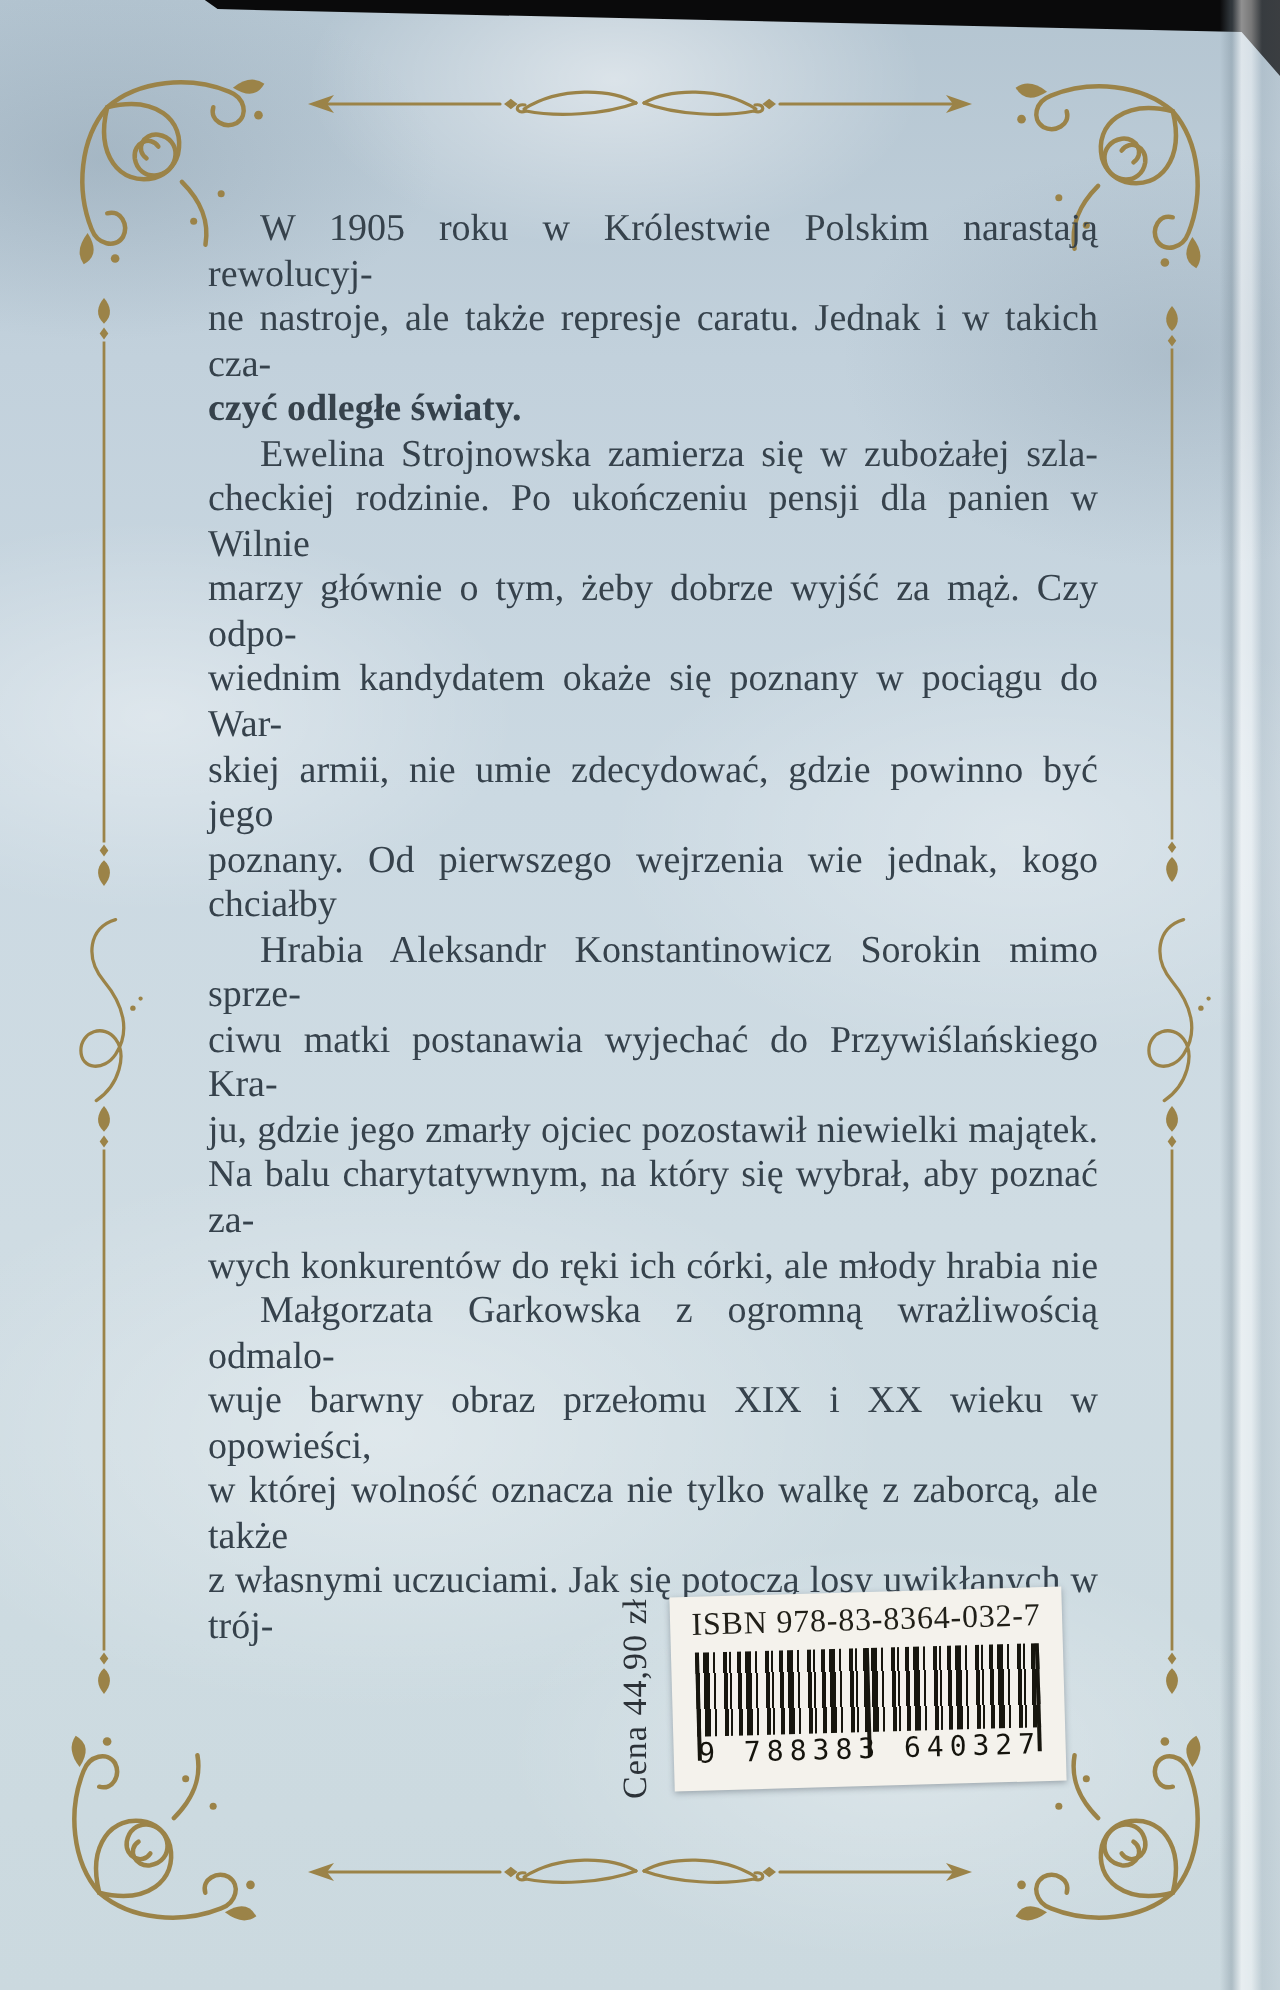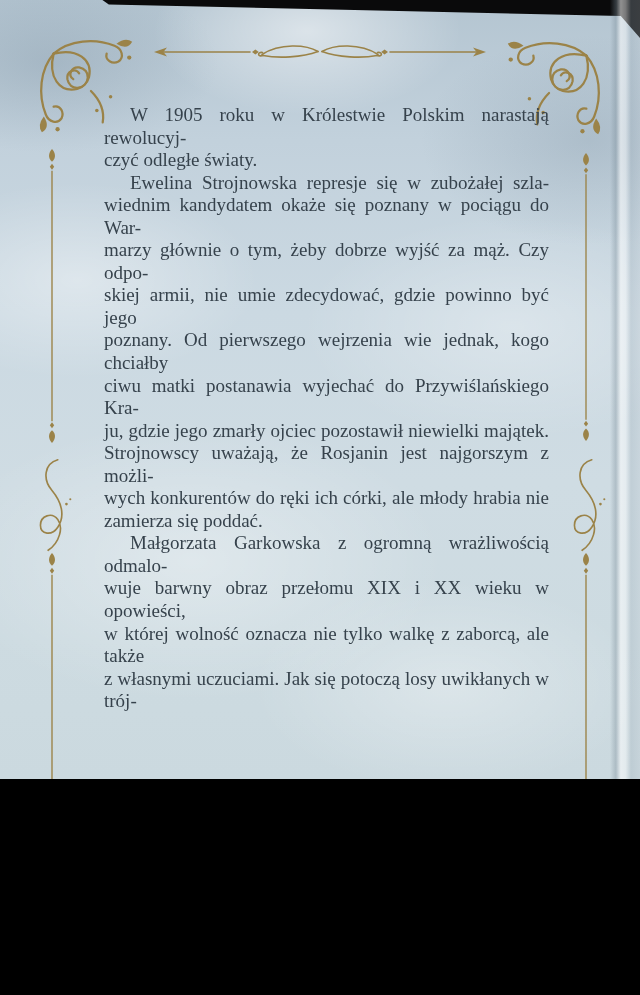--- a/index.html
+++ b/index.html
@@ -1,16 +1,16 @@
 <!DOCTYPE html>
 <html><head>
 <meta charset="utf-8">
 <style>
   html,body{margin:0;padding:0;background:#000;}
-  .stage{position:relative;width:640px;height:779px;overflow:hidden;
+  .stage{position:relative;width:640px;height:995px;overflow:hidden;
     font-family:"Liberation Serif",serif;}
   .cover{position:absolute;inset:0;
     background:
       radial-gradient(220px 120px at 48% 4%, rgba(255,255,255,.50), transparent 70%),
       radial-gradient(260px 140px at 12% 36%, rgba(255,255,255,.38), transparent 70%),
       radial-gradient(300px 160px at 80% 42%, rgba(255,255,255,.30), transparent 70%),
       radial-gradient(360px 200px at 30% 72%, rgba(255,255,255,.35), transparent 70%),
       radial-gradient(280px 150px at 70% 88%, rgba(255,255,255,.30), transparent 70%),
       radial-gradient(240px 130px at 8% 8%,  rgba(110,132,150,.28), transparent 70%),
       radial-gradient(240px 150px at 92% 18%, rgba(110,132,150,.25), transparent 70%),
@@ -22,21 +22,21 @@
   .right-edge{position:absolute;top:0;right:0;width:30px;height:995px;
     background:linear-gradient(90deg,
       rgba(255,255,255,0) 0,
       rgba(120,138,150,.35) 18%, rgba(120,138,150,.35) 20%,
       rgba(255,255,255,.55) 36%, rgba(255,255,255,.45) 52%,
       rgba(160,175,186,.30) 70%, rgba(185,196,205,.28) 100%);}
   
   .blurb{position:absolute;left:104px;top:104px;width:445px;
     font-size:19px;line-height:22.55px;color:#36424c;}
   .ln{text-align:justify;text-align-last:justify;white-space:normal;}
-  .ln.last{text-align-last:left;}
+  .ln.last{text-align-last:left;font-weight:bold;}
   .ln.ind{text-indent:26px;}
   
   .orn{position:absolute;color:#9b8348;}
   svg{display:block;overflow:visible;}
   
   .price{position:absolute;left:300px;top:790px;width:36px;height:118px;
     display:flex;align-items:center;justify-content:center;}
   .price span{writing-mode:vertical-rl;transform:rotate(180deg);
     font-size:17px;color:#2c3238;letter-spacing:.5px;}
   .sticker{position:absolute;left:336px;top:796px;width:196px;height:97px;
@@ -137,35 +137,37 @@
   <svg class="orn" style="left:564px;top:454px" width="44" height="104" viewBox="0 0 44 108">
       <use href="#swirlArt"></use>
     </svg>
   <svg class="orn" style="left:580px;top:552px" width="12" height="296" viewBox="0 0 12 300">
       <use href="#rodArt"></use>
     </svg>
 
   <div class="blurb">
     <div>
       <div class="ln ind">W 1905 roku w Królestwie Polskim narastają rewolucyj-</div>
+      <div class="ln">ne nastroje, ale także represje caratu. Jednak i w takich cza-</div>
       <div class="ln last">czyć odległe światy.</div>
     </div>
     <div>
-      <div class="ln ind">Ewelina Strojnowska represje się w zubożałej szla-</div>
+      <div class="ln ind">Ewelina Strojnowska zamierza się w zubożałej szla-</div>
+      <div class="ln">checkiej rodzinie. Po ukończeniu pensji dla panien w Wilnie</div>
+      <div class="ln">marzy głównie o tym, żeby dobrze wyjść za mąż. Czy odpo-</div>
       <div class="ln">wiednim kandydatem okaże się poznany w pociągu do War-</div>
-      <div class="ln">marzy głównie o tym, żeby dobrze wyjść za mąż. Czy odpo-</div>
       <div class="ln">skiej armii, nie umie zdecydować, gdzie powinno być jego</div>
       <div class="ln">poznany. Od pierwszego wejrzenia wie jednak, kogo chciałby</div>
     </div>
     <div>
+      <div class="ln ind">Hrabia Aleksandr Konstantinowicz Sorokin mimo sprze-</div>
       <div class="ln">ciwu matki postanawia wyjechać do Przywiślańskiego Kra-</div>
       <div class="ln">ju, gdzie jego zmarły ojciec pozostawił niewielki majątek.</div>
-      <div class="ln">Strojnowscy uważają, że Rosjanin jest najgorszym z możli-</div>
+      <div class="ln">Na balu charytatywnym, na który się wybrał, aby poznać za-</div>
       <div class="ln">wych konkurentów do ręki ich córki, ale młody hrabia nie</div>
-      <div class="ln last">zamierza się poddać.</div>
     </div>
     <div>
       <div class="ln ind">Małgorzata Garkowska z ogromną wrażliwością odmalo-</div>
       <div class="ln">wuje barwny obraz przełomu XIX i XX wieku w opowieści,</div>
       <div class="ln">w której wolność oznacza nie tylko walkę z zaborcą, ale także</div>
       <div class="ln">z własnymi uczuciami. Jak się potoczą losy uwikłanych w trój-</div>
 
     </div>
   </div>
 

